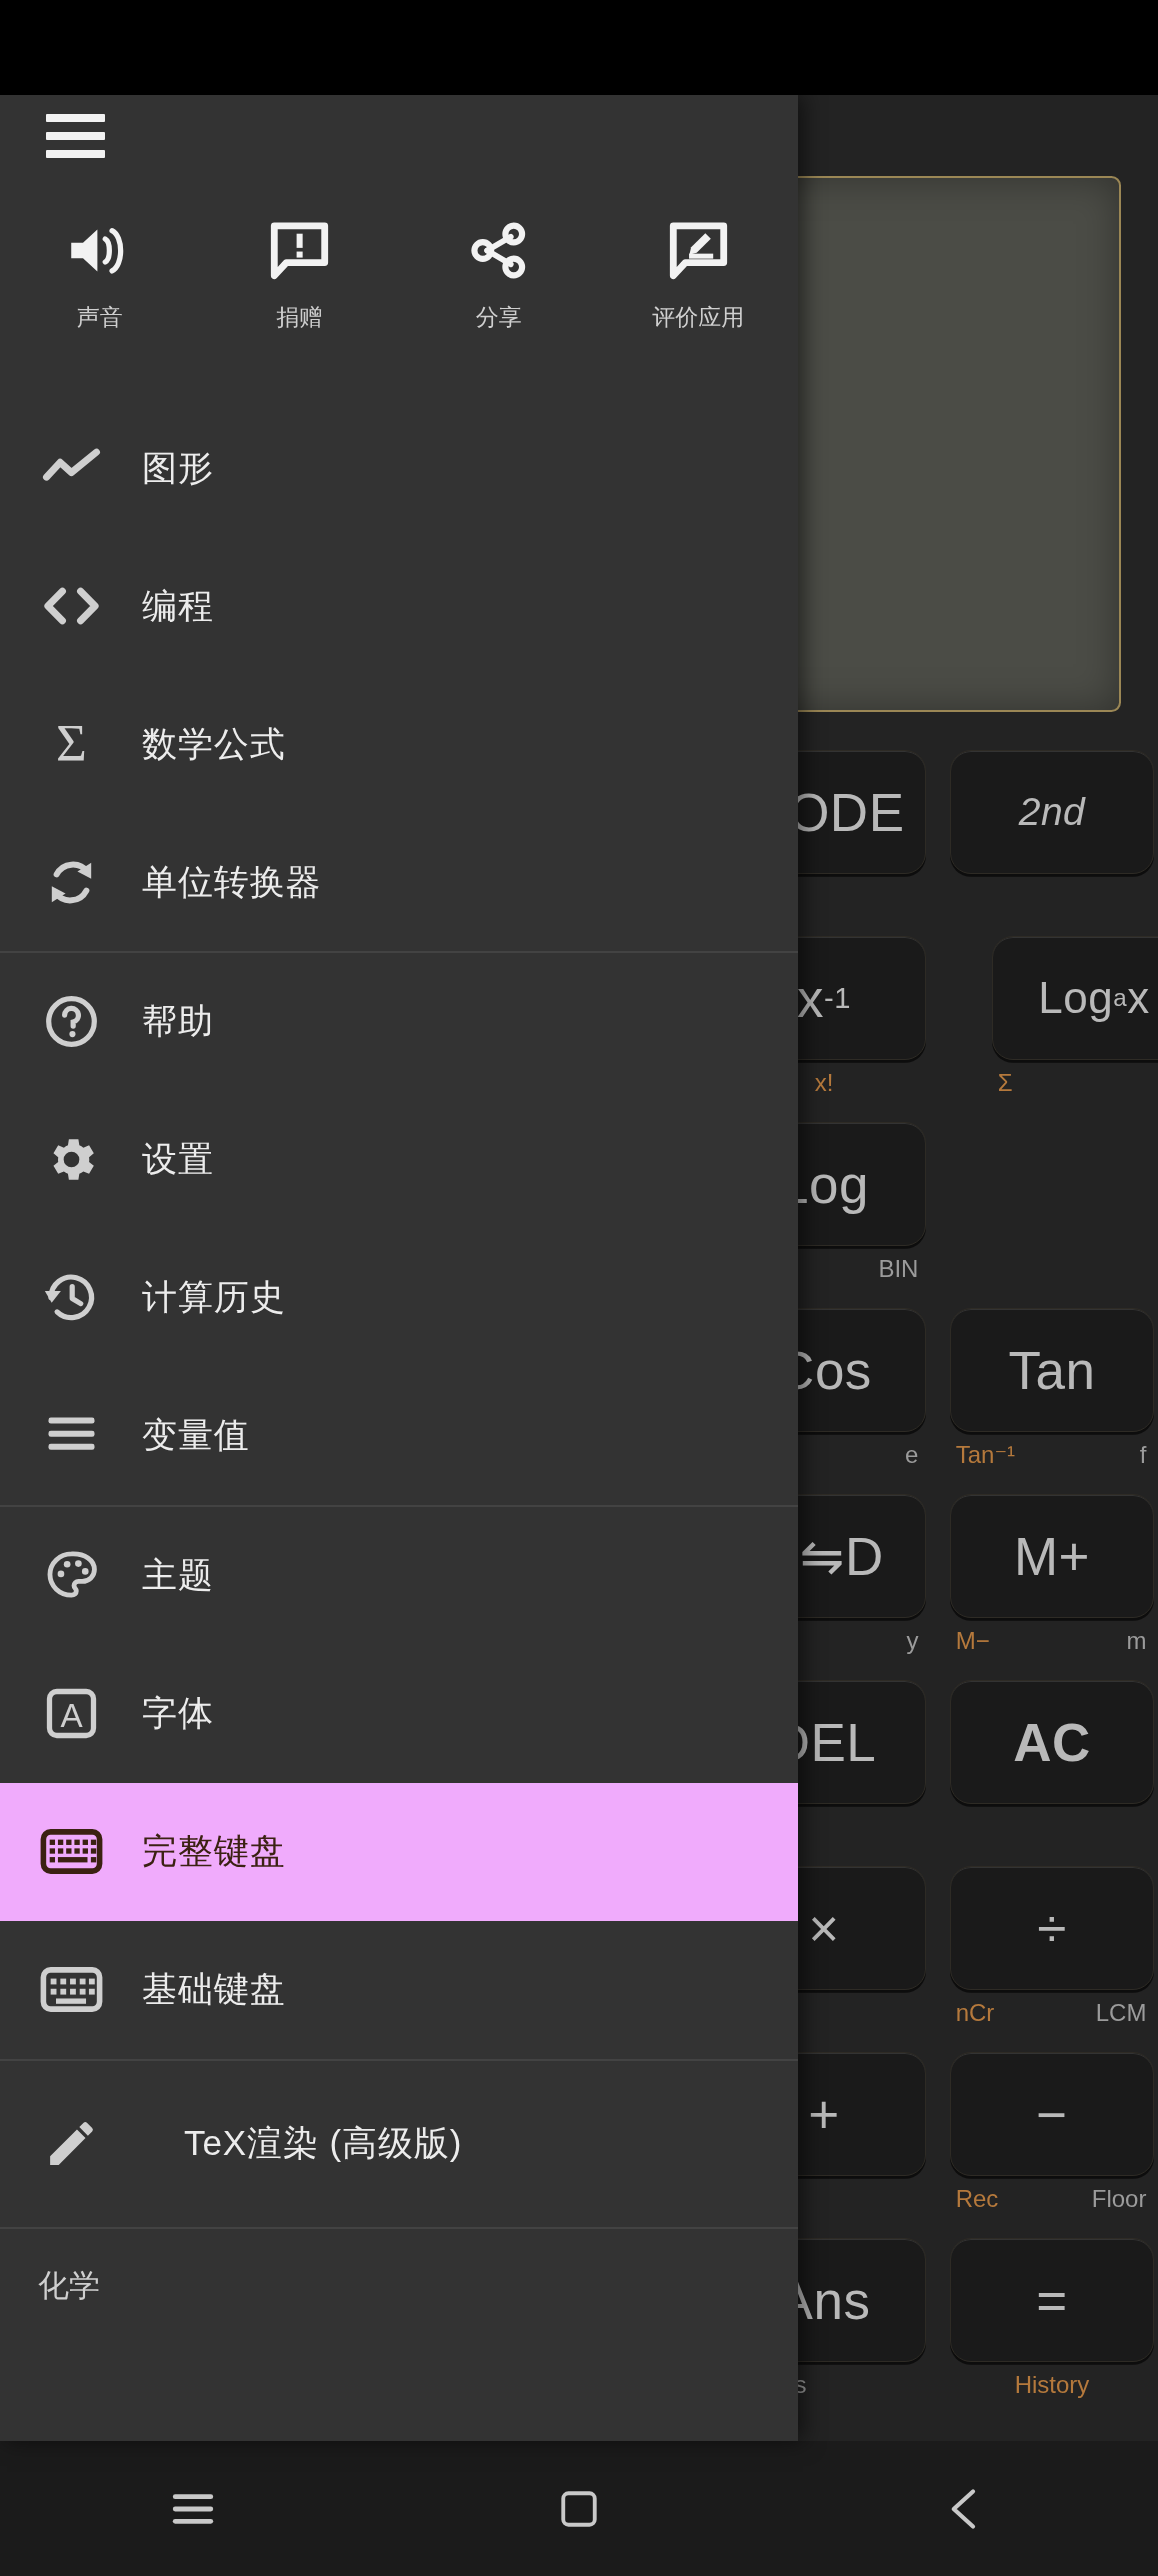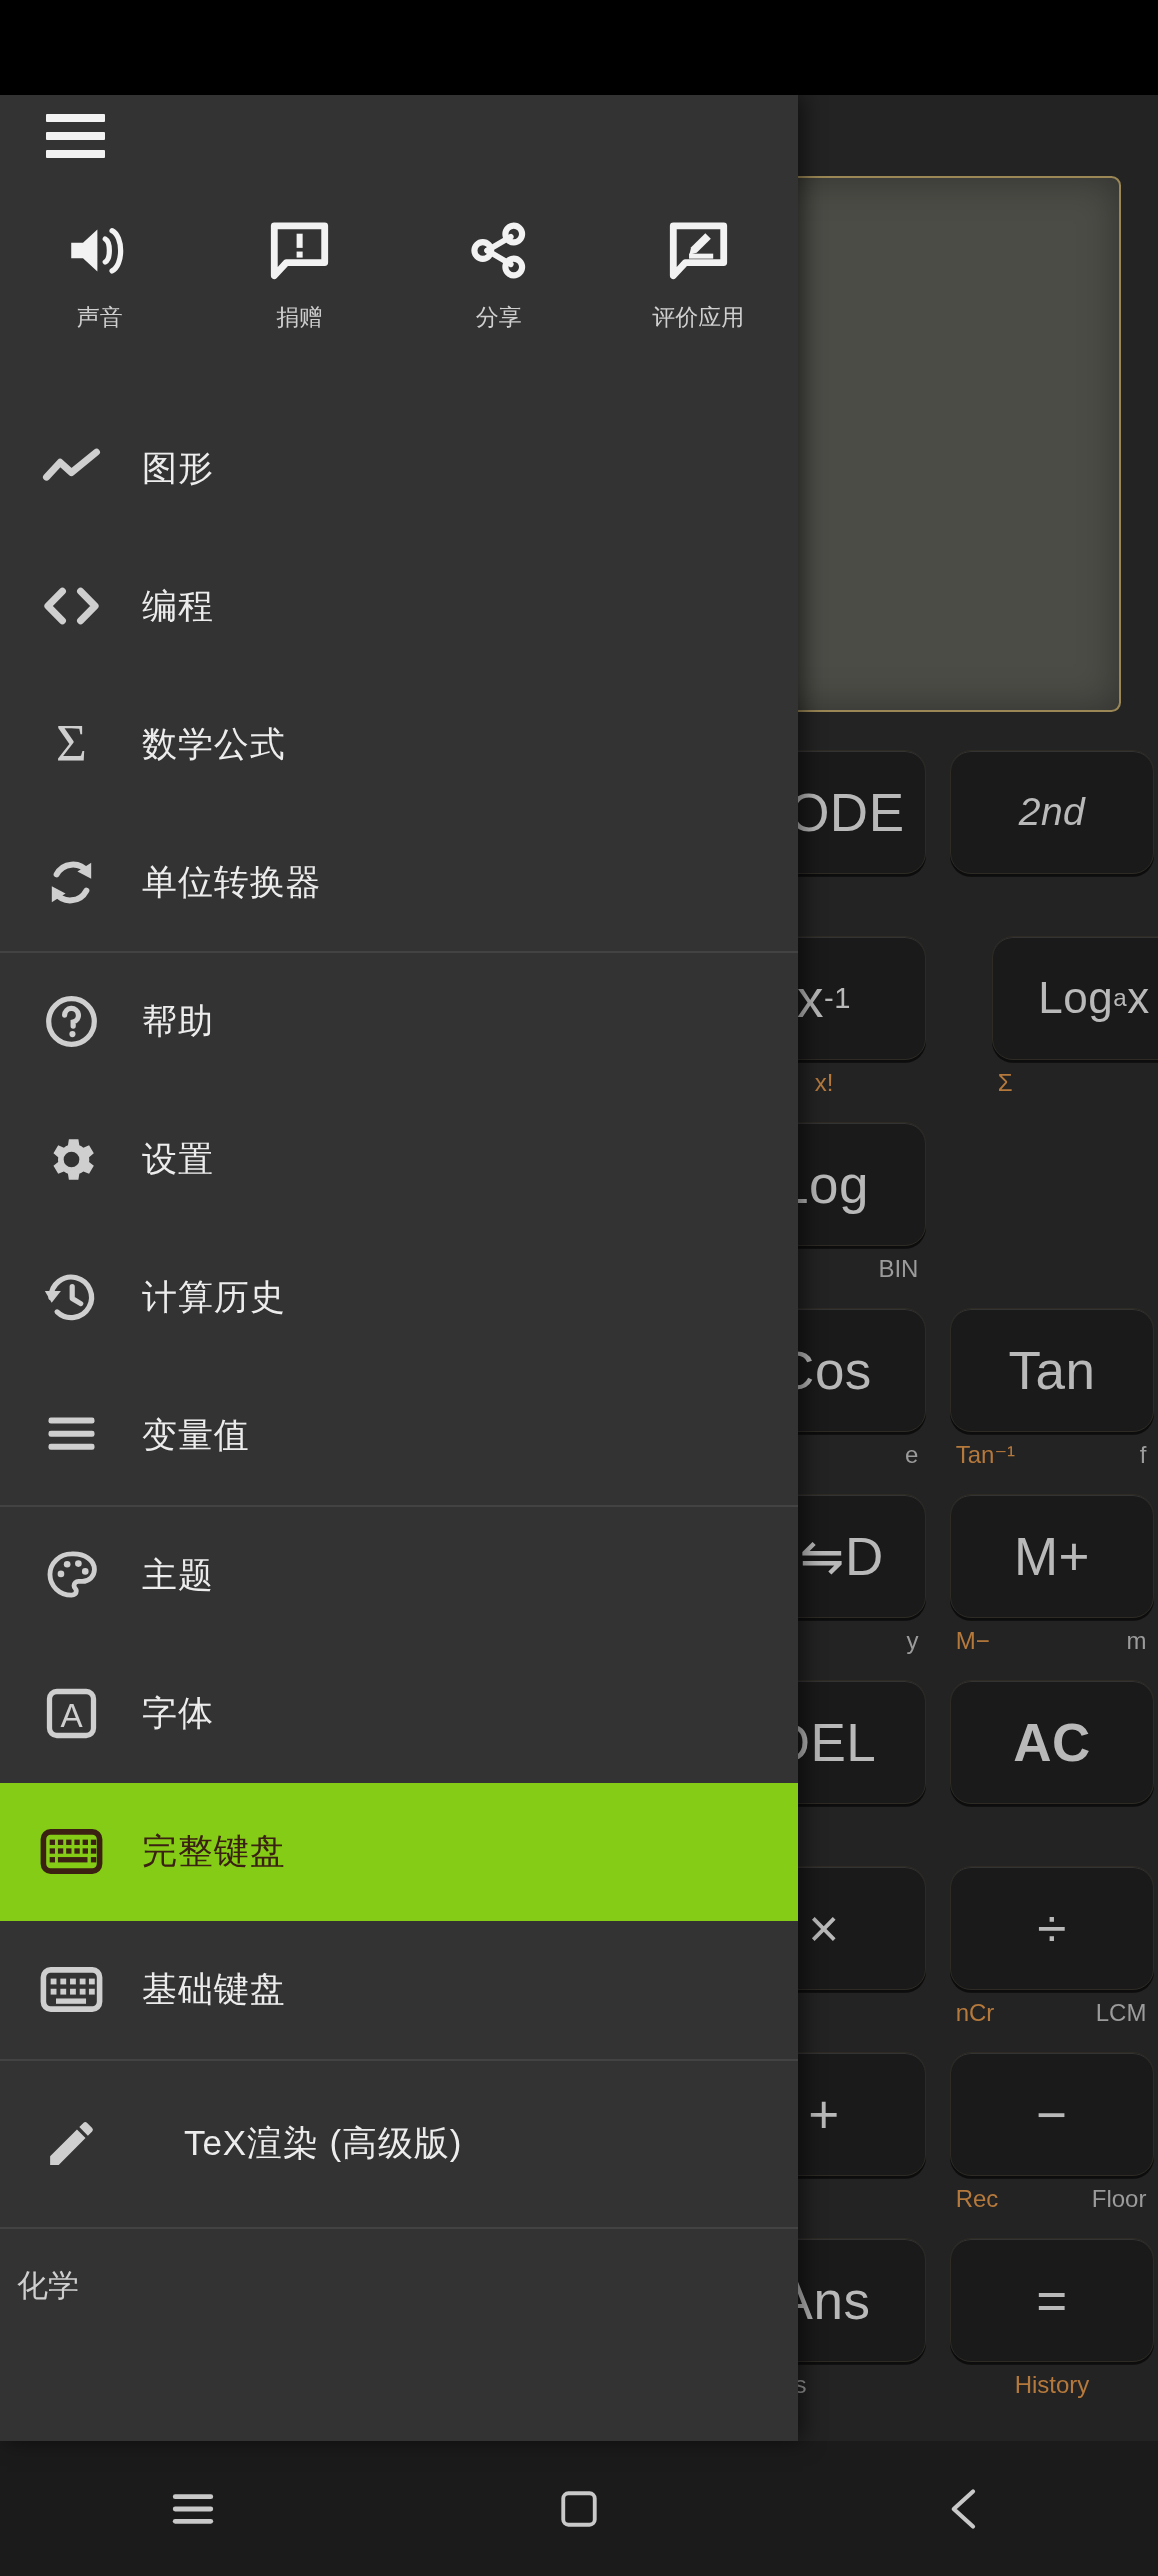--- a/index.html
+++ b/index.html
@@ -59,26 +59,26 @@
   .iconcell{flex:1;display:flex;flex-direction:column;align-items:center;
             justify-content:flex-start;cursor:pointer;}
   .iconcell .glyph{height:82px;display:flex;align-items:center;justify-content:center;}
   .iconcell .cap{margin-top:11.4px;font-size:23px;color:#cfcfcf;}
 
   .sep{height:1.9px;background:#434343;margin:0;}
 
   .mrow{position:relative;height:138px;display:flex;align-items:center;cursor:pointer;}
   .mrow .mi{width:142px;display:flex;align-items:center;justify-content:center;}
   .mrow .ml{font-size:35px;color:#ececec;letter-spacing:0.9px;}
-  .mrow.active{background:#84cc16;}
+  .mrow.active{background:#f0abfc;}
   .mrow.active .ml{color:#3b2112;}
 
   .mrow.tall{height:166px;gap:42px;}
   .grouphead{height:114px;display:flex;align-items:center;}
-  .grouphead .gl{padding-left:17px;font-size:31px;color:#cfcfcf;}
+  .grouphead .gl{padding-left:38px;font-size:31px;color:#cfcfcf;}
 
   svg{display:block;}
 </style>
 </head>
 <body>
 
 <div id="screen">
 
   <div id="statusbar"></div>
 

